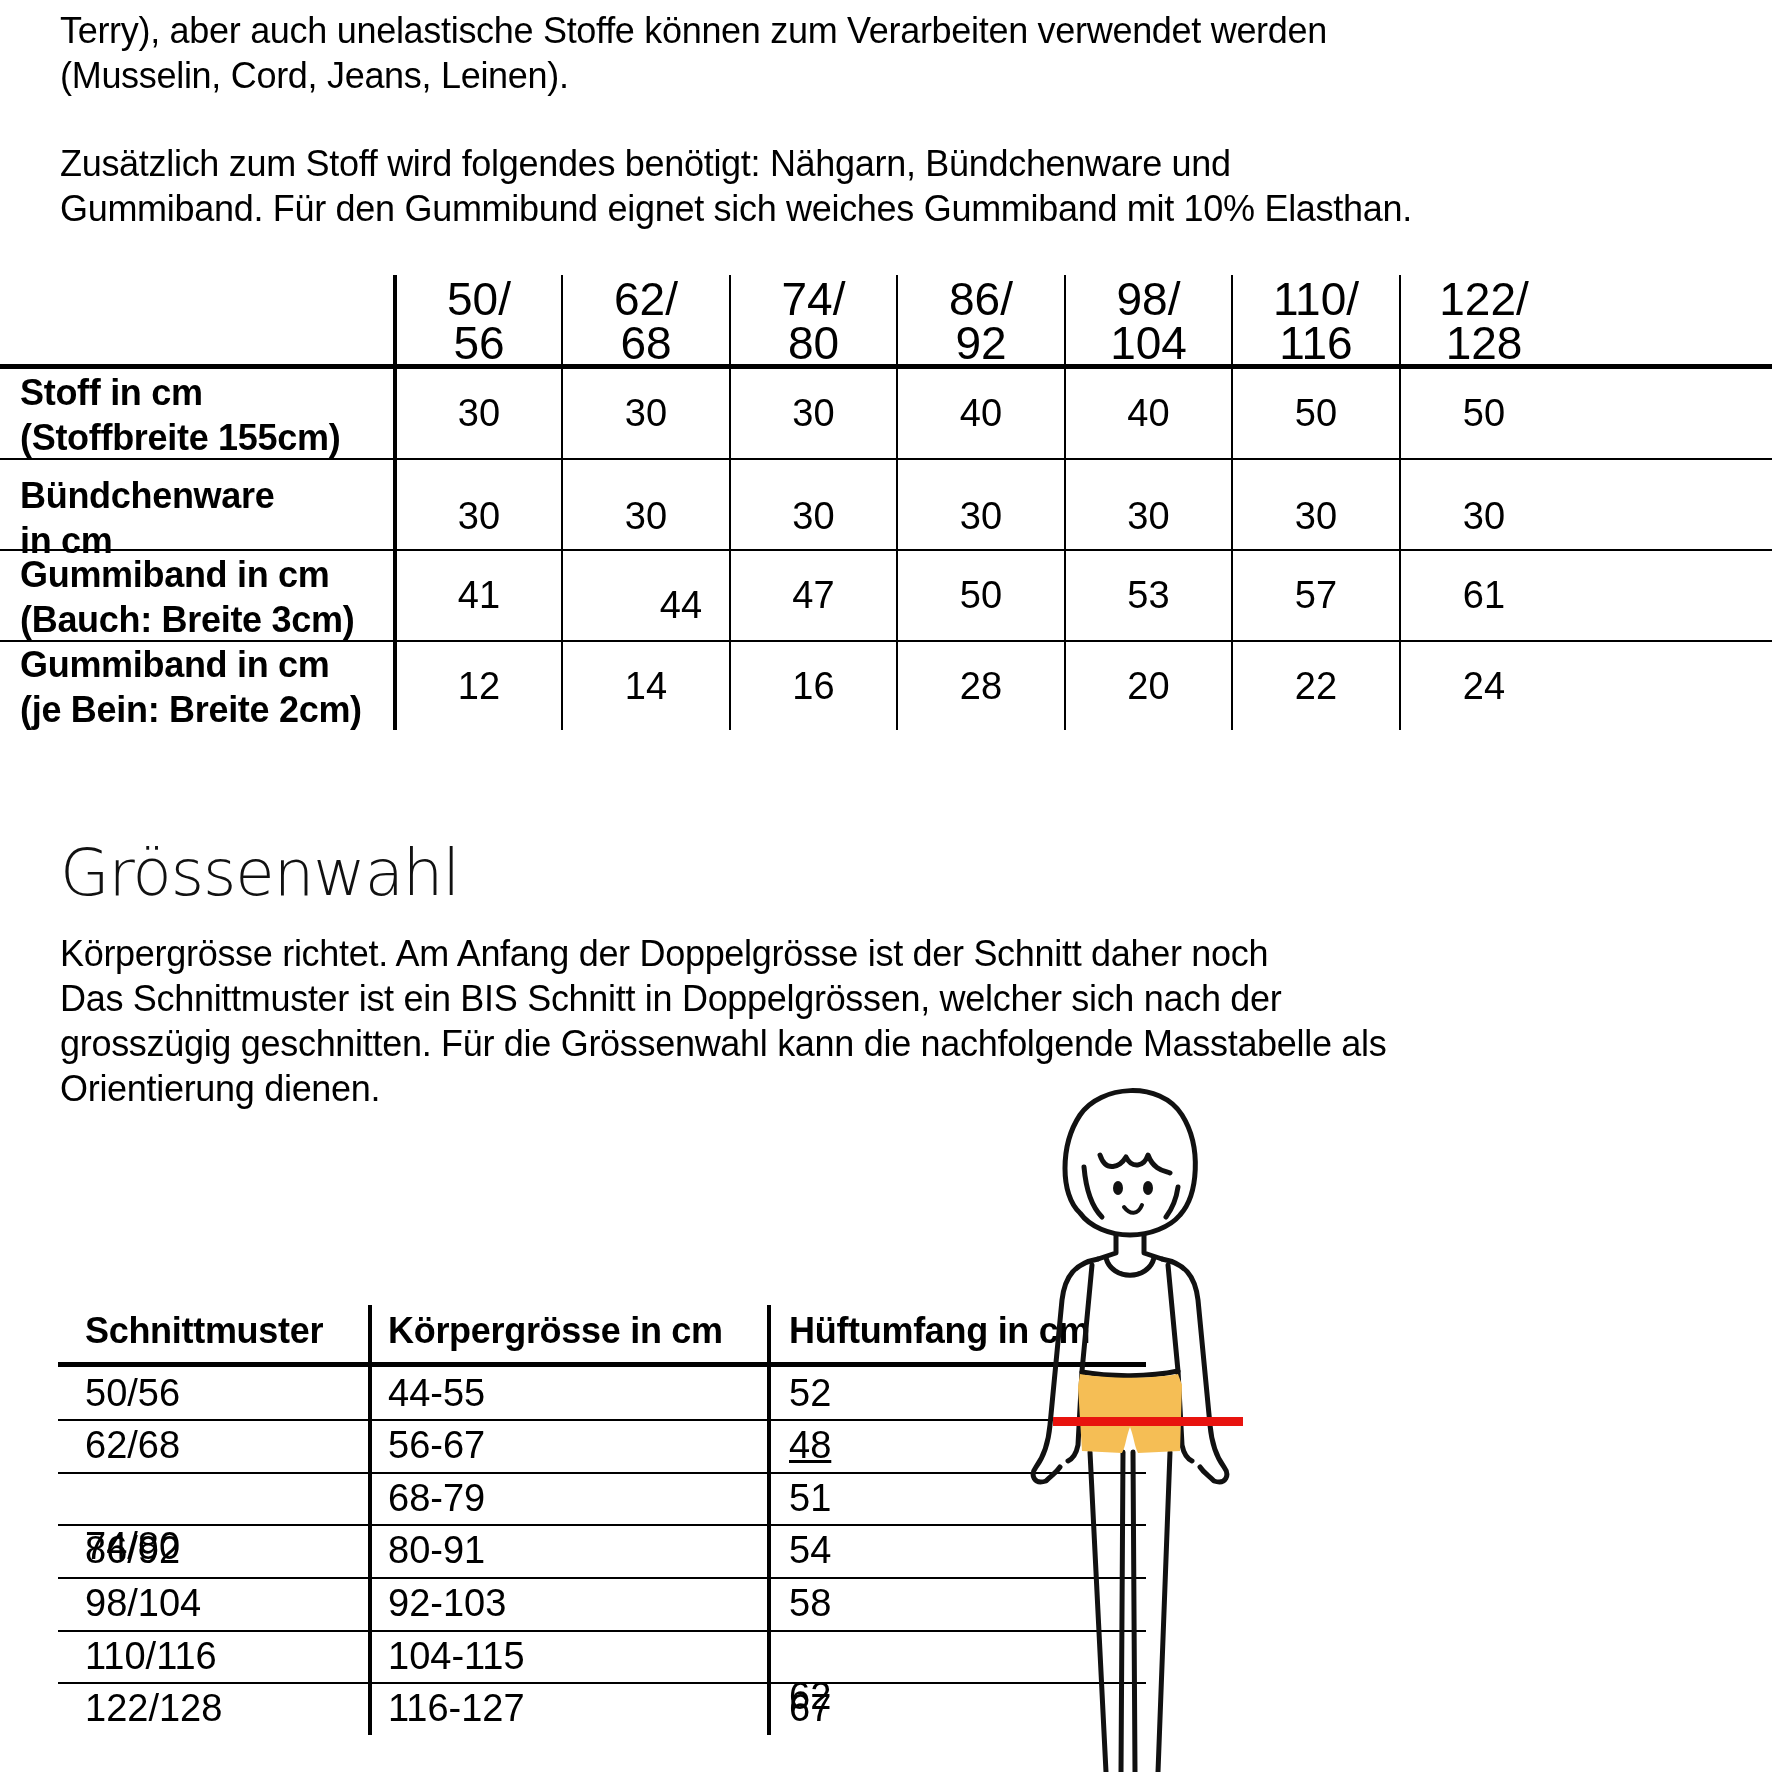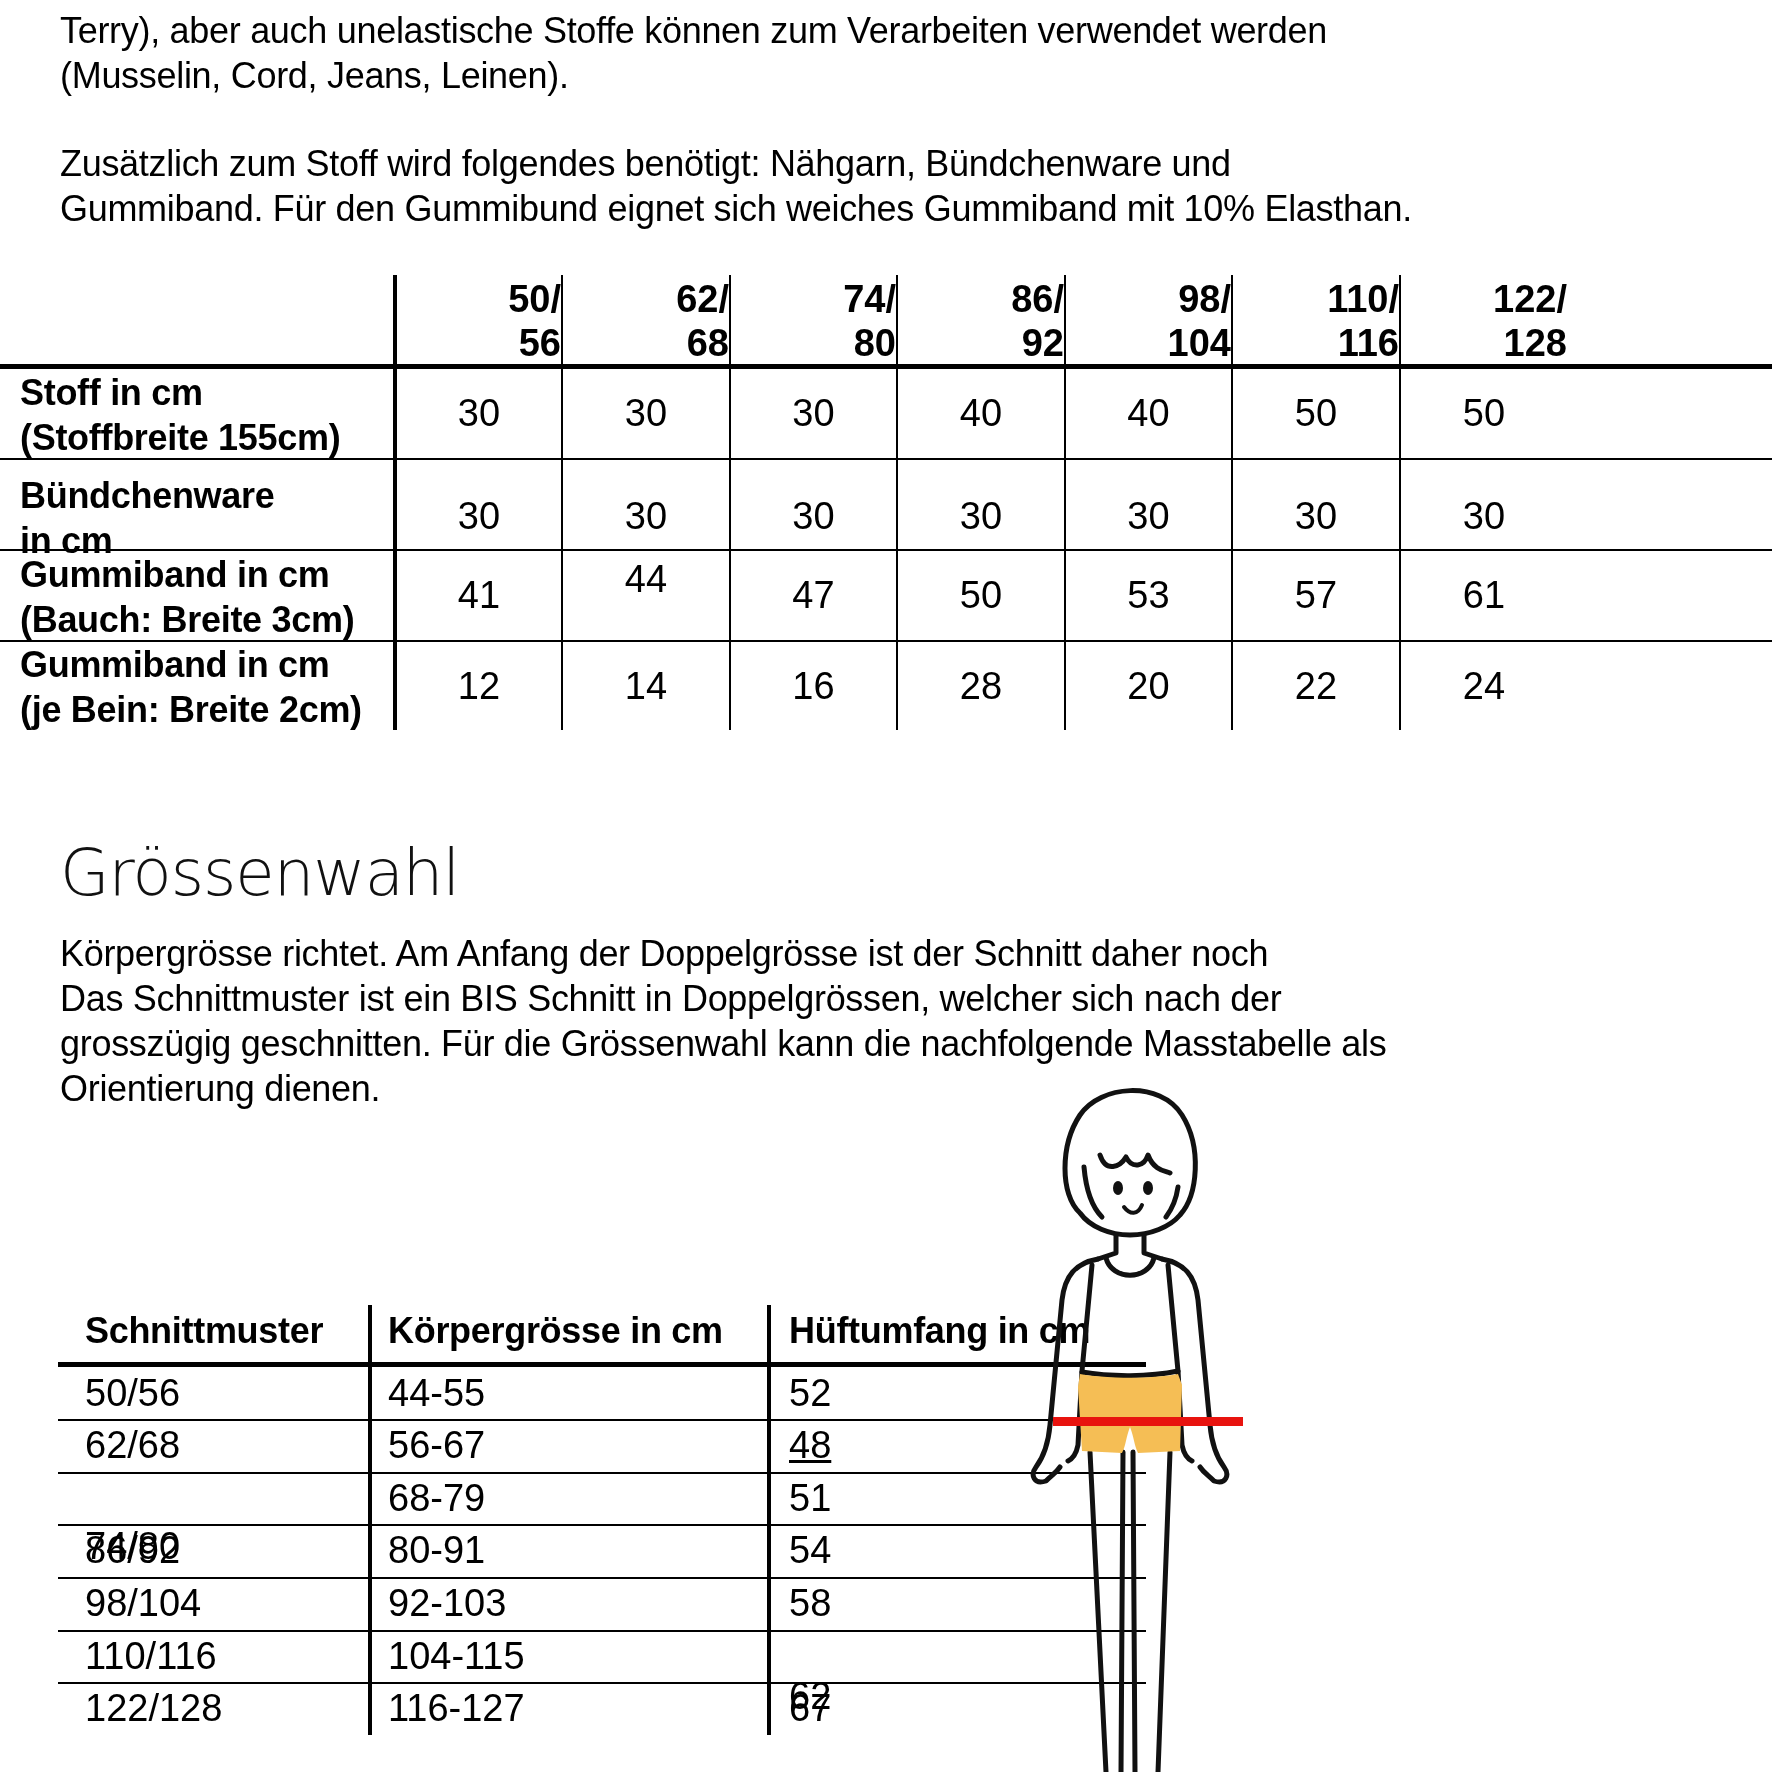--- a/index.html
+++ b/index.html
@@ -16,21 +16,21 @@
   .t1 { position: absolute; left: 0; top: 275px; width: 1772px; }
   .t1-row { position: absolute; left: 0; width: 1772px; }
   .t1-label {
     position: absolute; left: 20px; font-weight: bold; font-size: 36px; line-height: 45px;
     white-space: nowrap; letter-spacing: -0.3px;
   }
   .t1-cell {
     position: absolute; text-align: center; font-size: 38px; line-height: 45px;
   }
   .t1-head {
-    position: absolute; text-align: right; font-weight: bold; font-size: 38px; line-height: 44px;
+    position: absolute; text-align: center; font-weight: normal; font-size: 46px; line-height: 44px;
   }
   .vline { position: absolute; background: #000; }
   .hline { position: absolute; background: #000; }
   .heading {
     position: absolute; left: 60px; top: 838px; font-size: 64px; font-weight: normal;
     font-family: "DejaVu Sans", sans-serif; letter-spacing: -1px; color: #111;
     margin: 0; line-height: 70px; -webkit-text-stroke: 0; font-stretch: condensed;
   }
   .heading span { font-weight: 200; }
   
@@ -127,21 +127,21 @@
     <div class="t1-cell" style="left:1233px; width:166px; top:22px;">30</div>
     <div class="t1-cell" style="left:1401px; width:166px; top:22px;">30</div>
   </div>
 
   <div class="t1-row" style="top:276px; height:89px;">
     <div class="t1-label" style="top:1px;">
       <div>Gummiband in cm</div>
       <div>(Bauch: Breite 3cm)</div>
     </div>
     <div class="t1-cell" style="left:397px; width:164px; top:22px;">41</div>
-    <div class="t1-cell" style="left:563px; width:166px; top:6px;">44</div>
+    <div class="t1-cell" style="left:563px; width:166px; top:32px;padding-left:35px;">44</div>
     <div class="t1-cell" style="left:731px; width:165px; top:22px;">47</div>
     <div class="t1-cell" style="left:898px; width:166px; top:22px;">50</div>
     <div class="t1-cell" style="left:1066px; width:165px; top:22px;">53</div>
     <div class="t1-cell" style="left:1233px; width:166px; top:22px;">57</div>
     <div class="t1-cell" style="left:1401px; width:166px; top:22px;">61</div>
   </div>
 
   <div class="t1-row" style="top:367px; height:89px;">
     <div class="t1-label" style="top:0px;">
       <div>Gummiband in cm</div>

